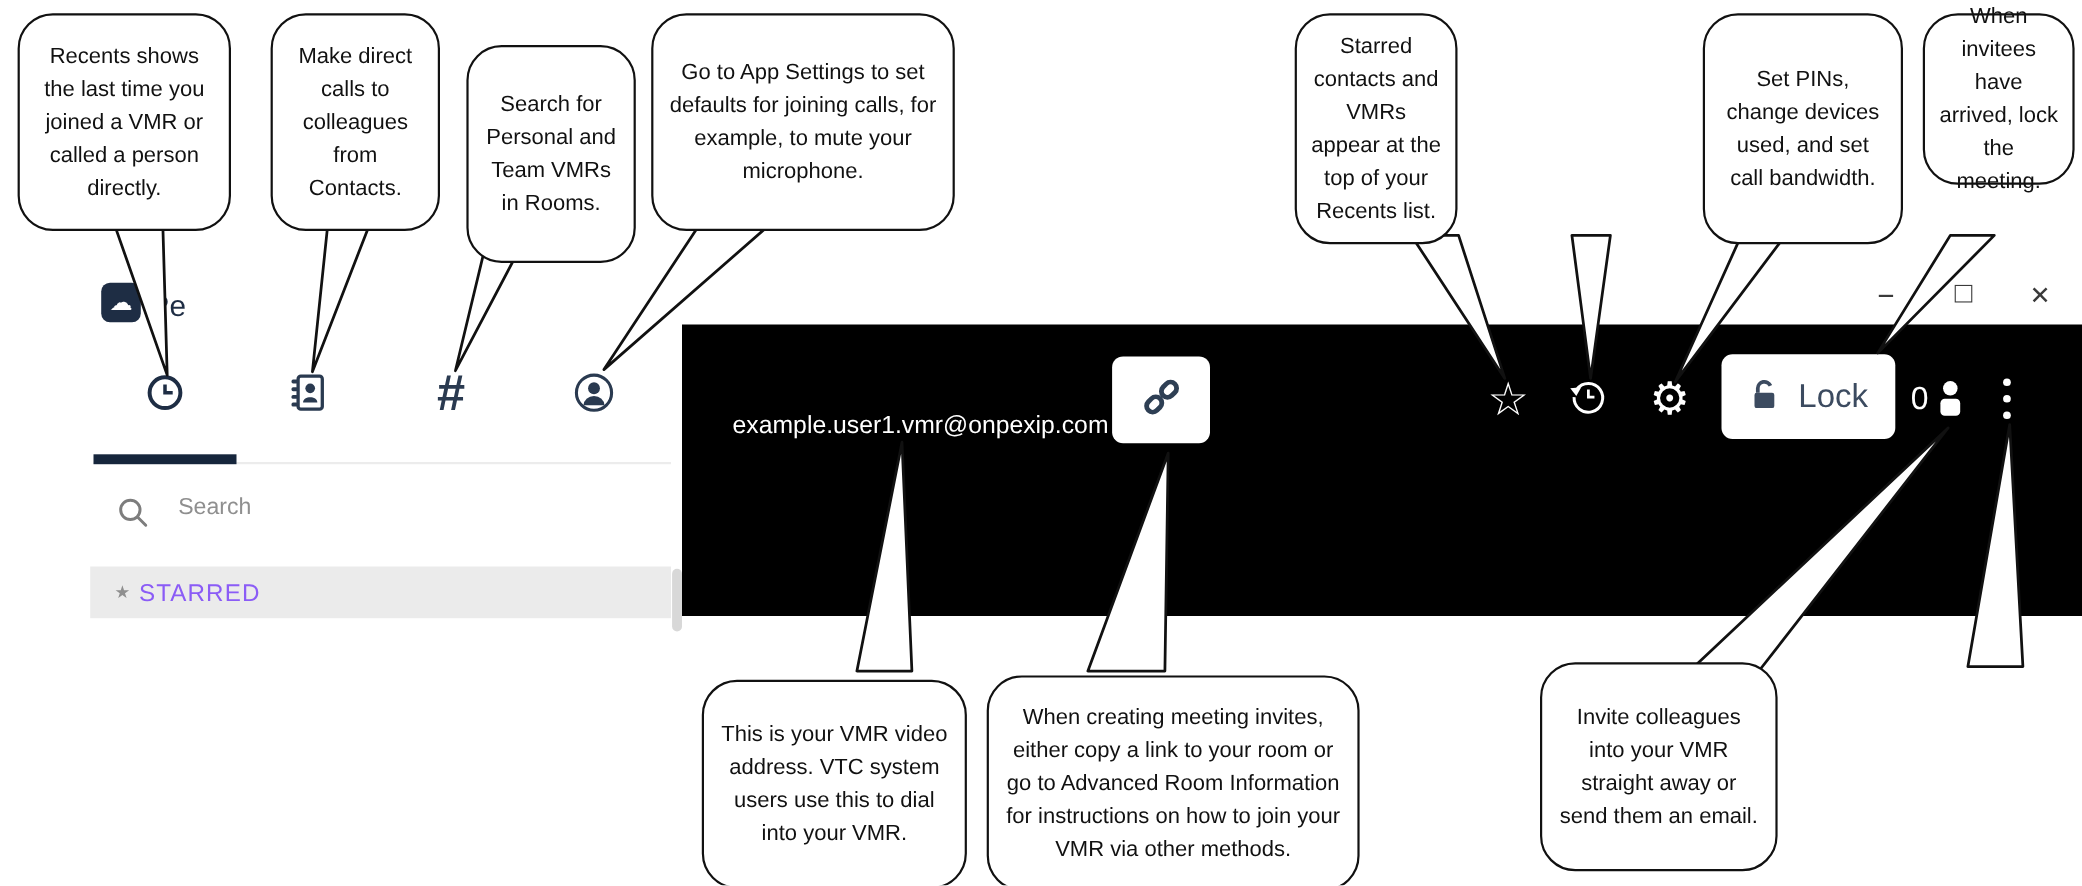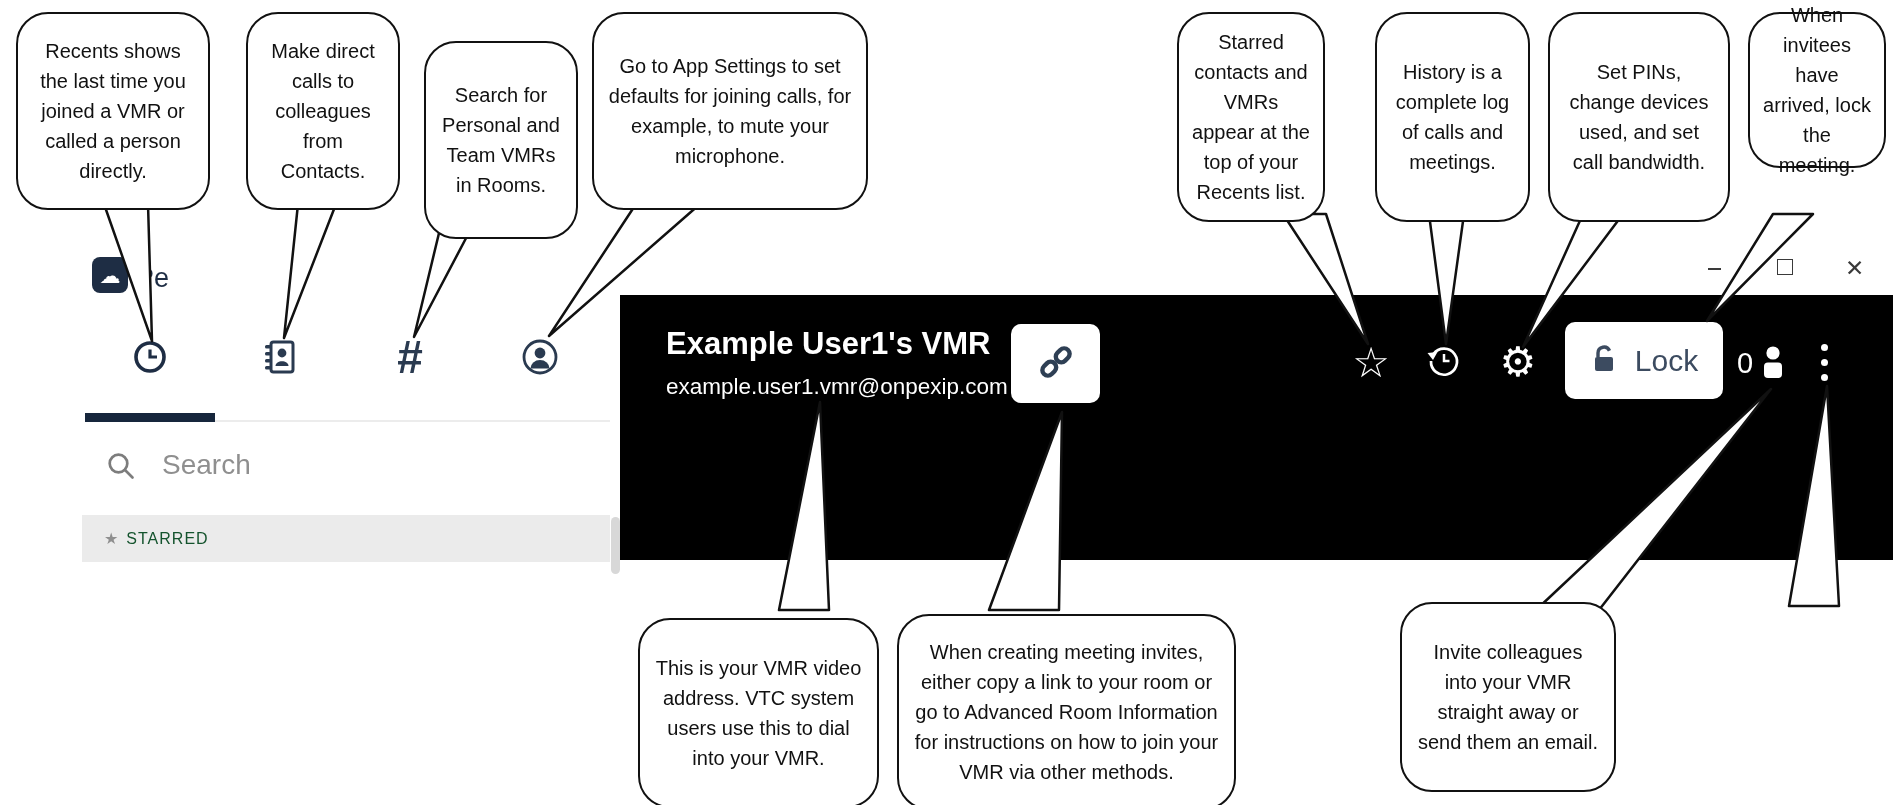--- a/index.html
+++ b/index.html
@@ -13,27 +13,27 @@
               display:flex;align-items:center;justify-content:center;color:#fff;font-size:21px;line-height:1;}
   .logo-text{left:136px;top:263px;font-size:27px;color:#1e2d44;}
 
   .tab{width:48px;height:48px;display:flex;align-items:center;justify-content:center;}
   .hash-glyph{font-size:46px;font-weight:bold;color:#2a3a50;line-height:1;}
 
   .tab-track{left:85px;top:420px;width:525px;height:2px;background:#ececec;}
   .tab-indicator{left:85px;top:413px;width:130px;height:9px;background:#16263c;}
 
   .search-input{left:160px;top:448px;width:330px;border:none;outline:none;background:transparent;
-                font-family:"Liberation Sans",sans-serif;font-size:28px;color:#555;}
+                font-family:"Liberation Sans",sans-serif;font-size:21px;color:#555;}
   .search-input::placeholder{color:#8f8f8f;opacity:1;}
 
   .starred-banner{left:82px;top:515px;width:528px;height:47px;background:#ebebeb;
                   display:flex;align-items:center;padding-left:22px;box-sizing:border-box;}
   .starred-star{color:#8f8f8f;font-size:16px;margin-right:8px;}
-  .starred-label{color:#14532d;font-size:16px;letter-spacing:1px;}
+  .starred-label{color:#8b5cf6;font-size:22px;letter-spacing:1px;}
   .scroll-thumb{left:611px;top:517px;width:9px;height:57px;background:#d8d8d8;border-radius:4.5px;}
 
   .black-bar{left:620px;top:295px;width:1273px;height:265px;background:#000;}
   .vmr-title{left:666px;top:326px;font-size:31px;font-weight:bold;color:#fff;}
   .vmr-address{left:666px;top:374px;font-size:22.5px;color:#fff;}
 
   .icon-btn{width:46px;height:46px;display:flex;align-items:center;justify-content:center;}
   .glyph-white{color:#fff;line-height:1;}
   .white-btn{background:#fff;border-radius:10px;display:flex;align-items:center;justify-content:center;}
   .link-btn{left:1011px;top:324px;width:89px;height:79px;}
@@ -113,21 +113,20 @@
     <span class="starred-star">★</span>
     <span class="starred-label">STARRED</span>
   </div>
   <div class="abs app scroll-thumb"></div>
 
   <div class="abs app win-min"></div>
   <div class="abs app win-max"></div>
   <div class="abs app win-close">✕</div>
 
   <div class="abs app black-bar"></div>
-  <div class="abs app vmr-title">Example User1's VMR</div>
   <div class="abs app vmr-address">example.user1.vmr@onpexip.com</div>
 
   <div class="abs app white-btn link-btn">
     <span>
       <svg width="46" height="46" viewBox="0 0 46 46">
         <g transform="translate(23,23) rotate(45)">
           <rect x="-5.5" y="-17" width="11" height="15" rx="5.5" fill="none" stroke="#2e3f54" stroke-width="4.4"></rect>
           <rect x="-5.5" y="2" width="11" height="15" rx="5.5" fill="none" stroke="#2e3f54" stroke-width="4.4"></rect>
         </g>
       </svg>
@@ -208,23 +207,20 @@
   </div>
 
   <div class="abs callout" style="left:592px;top:12px;width:276px;height:198px;">
     <span>Go to App Settings to set defaults for joining calls, for example, to mute your microphone.</span>
   </div>
 
   <div class="abs callout" style="left:1177px;top:12px;width:148px;height:210px;">
     <span>Starred contacts and VMRs appear at the top of your Recents list.</span>
   </div>
 
-  <div class="abs callout" style="left:1375px;top:12px;width:155px;height:210px;">
-    <span>History is a complete log of calls and meetings.</span>
-  </div>
 
   <div class="abs callout" style="left:1548px;top:12px;width:182px;height:210px;">
     <span>Set PINs, change devices used, and set call bandwidth.</span>
   </div>
 
   <div class="abs callout" style="left:1748px;top:12px;width:138px;height:156px;">
     <span>When invitees have arrived, lock the meeting.</span>
   </div>
 
   <div class="abs callout" style="left:638px;top:602px;width:241px;height:190px;margin-top:16px;">

